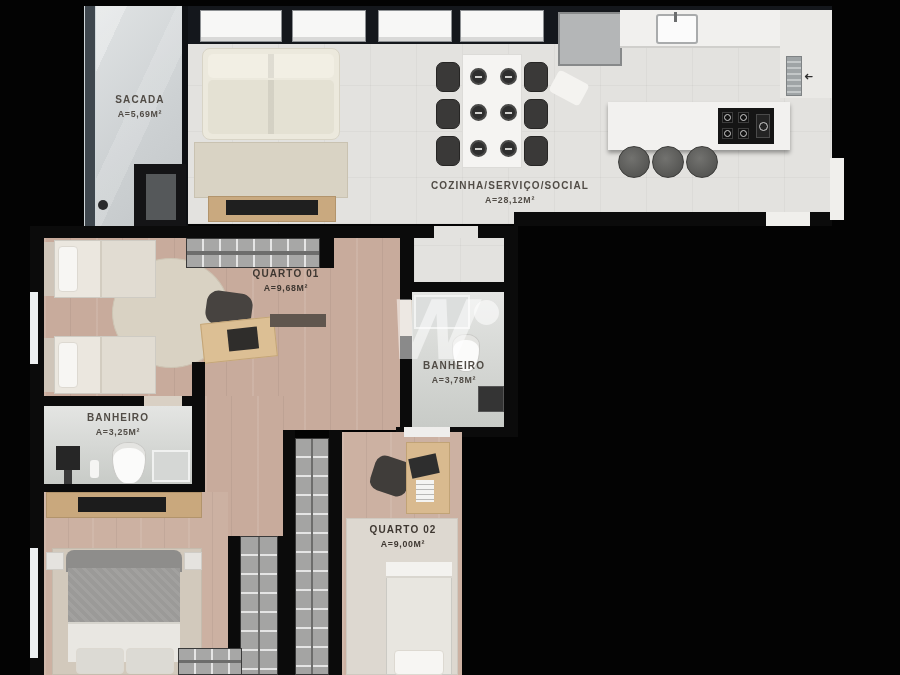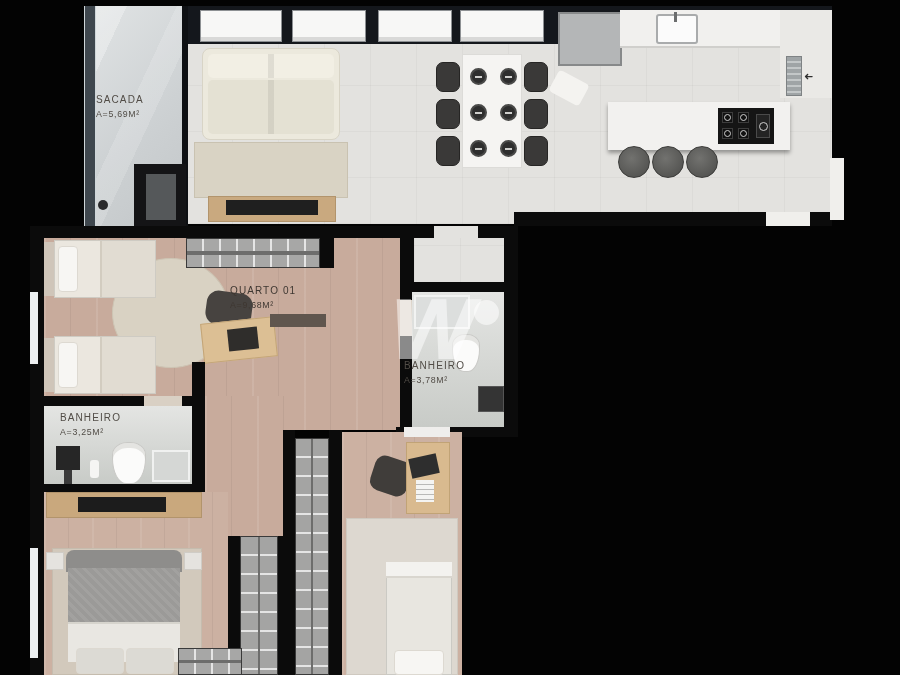--- a/index.html
+++ b/index.html
@@ -23,21 +23,21 @@
   
   .closet-v{background-color:#a4a4a3;
     background-image:linear-gradient(90deg,transparent 0 46%,#6d6d6c 46% 54%,transparent 54%),
       repeating-linear-gradient(180deg,transparent 0 17px,rgba(250,250,250,.75) 17px 19px);
     border:1px solid #3a3a3a;box-sizing:border-box;}
   .closet-h{background-color:#a7a7a6;
     background-image:linear-gradient(180deg,transparent 0 44%,#6d6d6c 44% 56%,transparent 56%),
       repeating-linear-gradient(90deg,transparent 0 15px,rgba(250,250,250,.75) 15px 17px);
     border:1px solid #3a3a3a;box-sizing:border-box;}
   
-  .room-label{position:absolute;text-align:left;color:#3e3731;font-weight:normal;
+  .room-label{position:absolute;text-align:center;color:#3e3731;font-weight:bold;
     font-size:10px;line-height:1.55;letter-spacing:1.1px;text-transform:uppercase;}
   .room-label .area{display:block;font-size:8.8px;letter-spacing:.7px;}
   .lbl-light{color:#514c46;}
   
   .bed-mat{background:#ebe7df;border:1px solid rgba(0,0,0,.12);box-sizing:border-box;}
   .pillow{background:#f7f6f3;border:1px solid #ddd9d1;border-radius:4px;box-sizing:border-box;}
   .dchair{width:24px;height:30px;background:#3a3938;border:1px solid #262524;border-radius:7px;box-sizing:border-box;}
   .plate{width:17px;height:17px;border-radius:50%;background:#2e2e2e;border:2px solid #4a4a49;box-sizing:border-box;}
   .plate:after{content:"";display:block;width:7px;height:2px;background:#cfcfcd;margin:6px auto 0;}
   .stool{width:30px;height:30px;border-radius:50%;border:1px solid #3c3c3a;
@@ -114,20 +114,24 @@
 
   <div class="abs" style="left:202px;top:48px;width:138px;height:92px;background:#ece9dd;border-radius:8px;border:1px solid #d8d4c6;box-sizing:border-box;"></div>
   <div class="abs" style="left:208px;top:54px;width:126px;height:24px;background:#f2efe4;border-radius:5px;
        background-image:linear-gradient(90deg,transparent 0 48%,rgba(0,0,0,.08) 48% 52%,transparent 52%);"></div>
   <div class="abs" style="left:208px;top:80px;width:126px;height:54px;background:#e4e1d3;border-radius:5px;
        background-image:linear-gradient(90deg,transparent 0 48%,rgba(0,0,0,.07) 48% 52%,transparent 52%);"></div>
   <div class="abs" style="left:194px;top:142px;width:154px;height:56px;background:#d9d3c4;border:1px solid #c9c2b1;box-sizing:border-box;"></div>
   <div class="abs" style="left:208px;top:196px;width:128px;height:26px;background:#c9a97f;border:1px solid #b2946c;box-sizing:border-box;"></div>
   <div class="abs" style="left:226px;top:200px;width:92px;height:15px;background:#1f1f1f;"></div>
 
+  <div class="room-label lbl-light" style="left:412px;top:178px;width:196px;">
+    <span>COZINHA/SERVIÇO/SOCIAL</span>
+    <span class="area">A=28,12m²</span>
+  </div>
   <div class="room-label lbl-light" style="left:96px;top:92px;width:88px;">
     <span>SACADA</span>
     <span class="area">A=5,69m²</span>
   </div>
 
   <div class="abs wall" style="left:514px;top:212px;width:318px;height:14px;"></div>
   <div class="abs gap" style="left:766px;top:212px;width:44px;height:14px;"></div>
   <div class="abs gap" style="left:830px;top:158px;width:14px;height:62px;"></div>
 
   <div class="abs wall" style="left:30px;top:226px;width:488px;height:12px;"></div>
@@ -152,21 +156,21 @@
   <div class="abs" style="left:100px;top:337px;width:55px;height:56px;background:#e1dcd2;border-left:2px solid #d2ccc0;box-sizing:border-box;"></div>
 
   <div class="abs closet-h" style="left:186px;top:238px;width:134px;height:30px;"></div>
   <div class="abs wall" style="left:320px;top:236px;width:14px;height:32px;"></div>
 
   <div class="abs" style="left:206px;top:292px;width:46px;height:34px;background:#474340;border-radius:12px;transform:rotate(8deg);"></div>
   <div class="abs" style="left:202px;top:320px;width:74px;height:40px;background:#dcbf94;border:1px solid #c3a578;box-sizing:border-box;transform:rotate(-6deg);"></div>
   <div class="abs" style="left:228px;top:328px;width:30px;height:22px;background:#2f2d2b;transform:rotate(-6deg);"></div>
   <div class="abs" style="left:270px;top:314px;width:56px;height:13px;background:#60564e;"></div>
 
-  <div class="room-label" style="left:230px;top:283px;width:112px;">
+  <div class="room-label" style="left:230px;top:266px;width:112px;">
     <span>QUARTO 01</span>
     <span class="area">A=9,68m²</span>
   </div>
 
   <div class="abs wall" style="left:400px;top:282px;width:104px;height:10px;"></div>
   <div class="abs wall" style="left:400px;top:292px;width:12px;height:135px;"></div>
   <div class="abs" style="left:400px;top:300px;width:12px;height:36px;background:#d9d0c4;"></div>
   <div class="abs bathfloor" style="left:412px;top:292px;width:92px;height:135px;"></div>
   <div class="abs wall" style="left:504px;top:226px;width:14px;height:211px;"></div>
   <div class="abs wall" style="left:396px;top:427px;width:122px;height:10px;"></div>
@@ -215,20 +219,24 @@
   <div class="abs wall" style="left:329px;top:430px;width:13px;height:245px;"></div>
 
   <div class="abs wood2" style="left:342px;top:432px;width:120px;height:243px;"></div>
   <div class="abs" style="left:404px;top:427px;width:46px;height:10px;background:#efeeec;"></div>
   <div class="abs" style="left:372px;top:458px;width:38px;height:36px;background:#403d3a;border-radius:10px;transform:rotate(18deg);"></div>
   <div class="abs" style="left:406px;top:442px;width:44px;height:72px;background:#d9ba8f;border:1px solid #c1a376;box-sizing:border-box;"></div>
   <div class="abs" style="left:410px;top:456px;width:28px;height:20px;background:#2e2e2e;transform:rotate(-12deg);"></div>
   <div class="abs" style="left:416px;top:480px;width:18px;height:22px;background:#f4f4f2;
        background-image:repeating-linear-gradient(180deg,transparent 0 4px,#b9b9b7 4px 5px);"></div>
   <div class="abs" style="left:346px;top:518px;width:112px;height:157px;background:#ddd8d0;border:1px solid #cfc9c0;box-sizing:border-box;"></div>
+  <div class="room-label" style="left:348px;top:522px;width:110px;">
+    <span>QUARTO 02</span>
+    <span class="area">A=9,00m²</span>
+  </div>
   <div class="abs bed-mat" style="left:386px;top:562px;width:66px;height:113px;background:#e8e6e0;"></div>
   <div class="abs" style="left:386px;top:562px;width:66px;height:16px;background:#f3f2ef;border-bottom:2px solid #d9d6cf;box-sizing:border-box;"></div>
   <div class="abs pillow" style="left:394px;top:650px;width:50px;height:25px;"></div>
 
   <div class="abs watermark" style="left:388px;top:296px;">
     <span class="wm-letter">W</span>
     <span class="wm-dot"></span>
   </div>
 
 </div>

